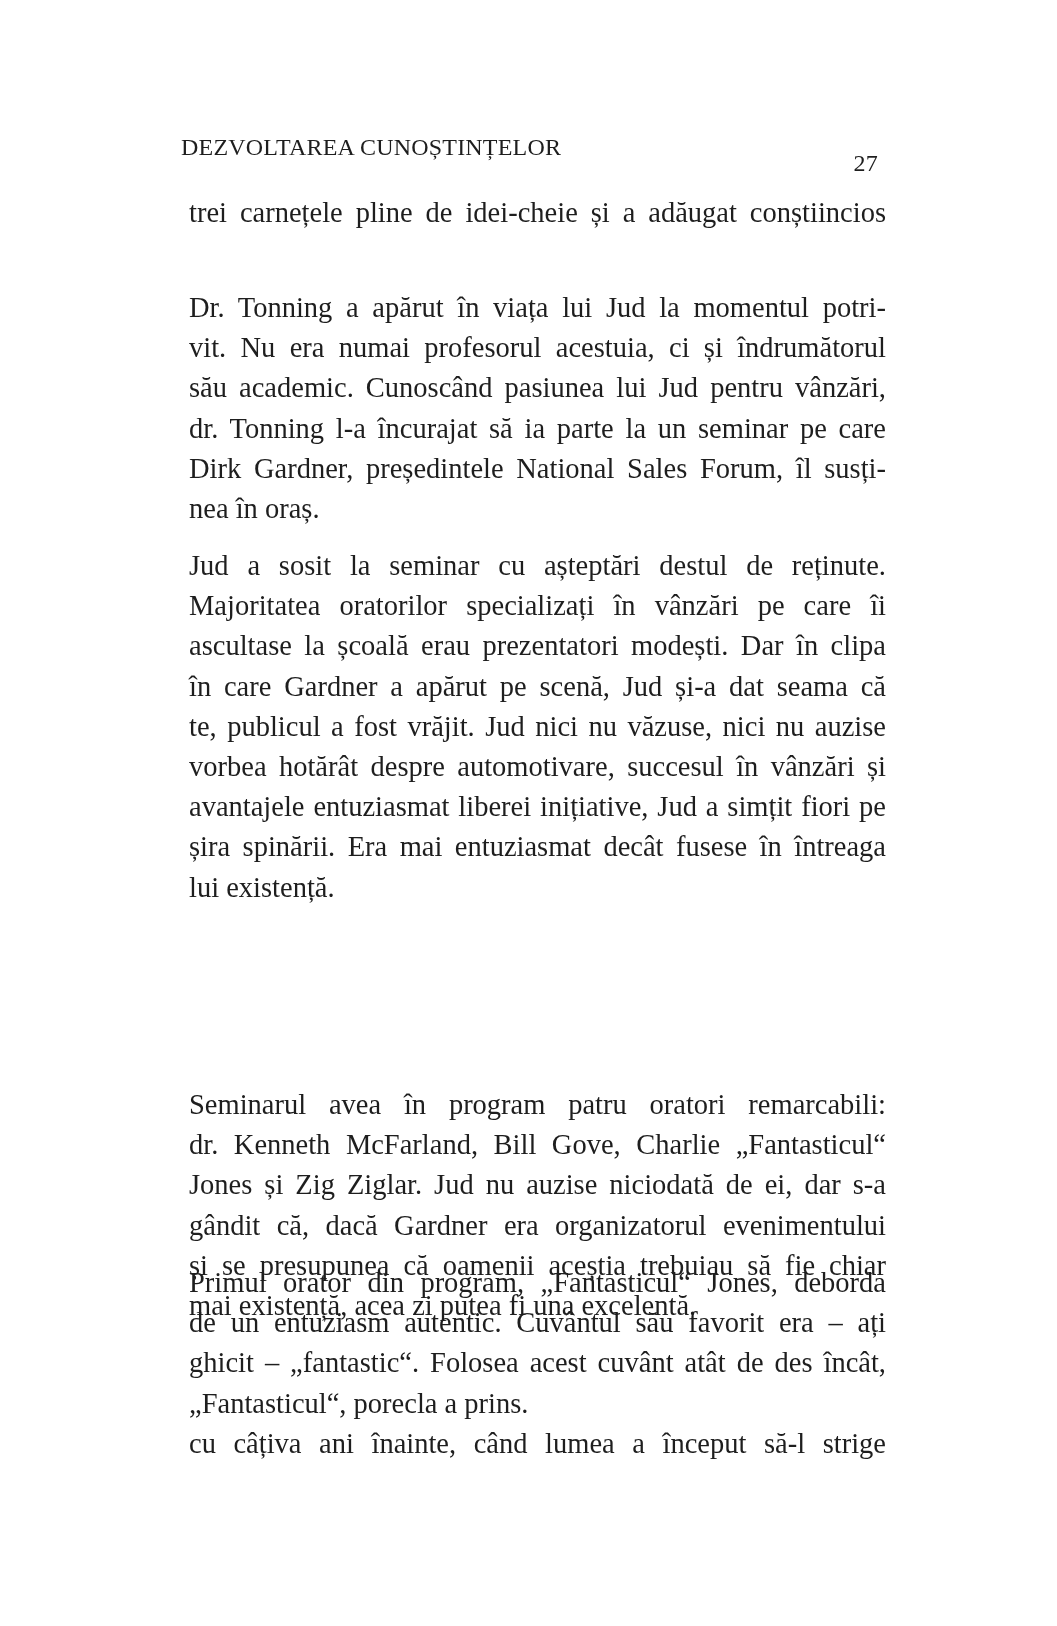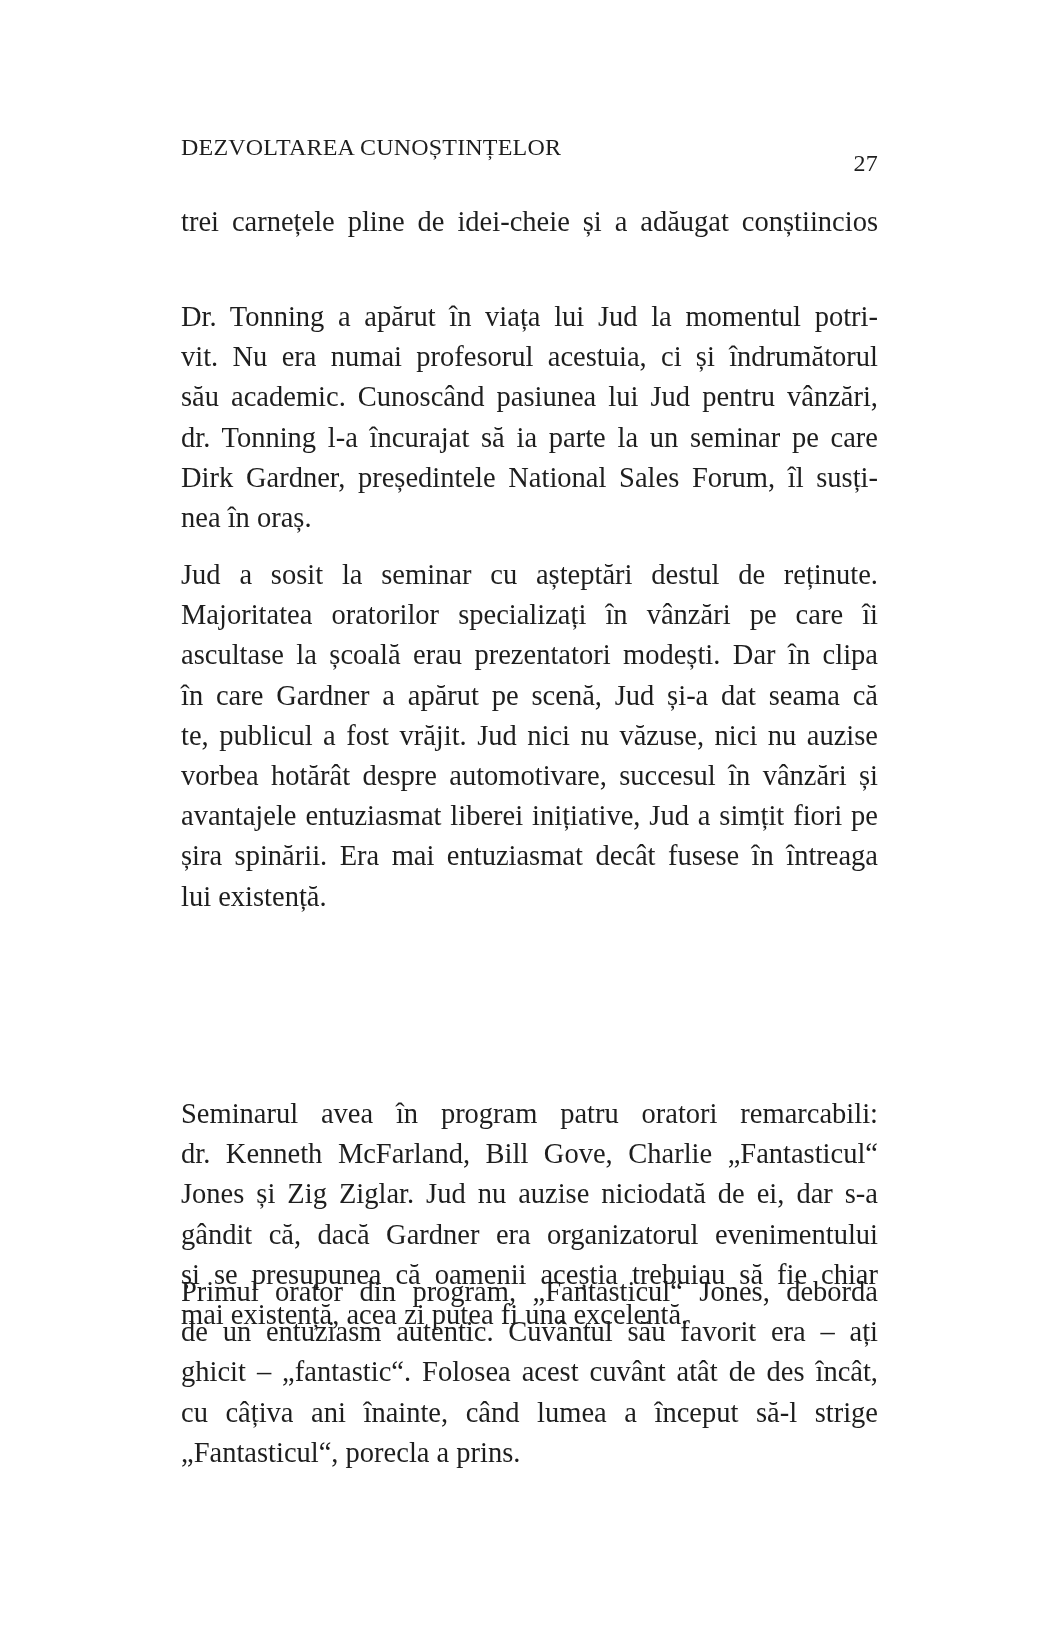--- a/index.html
+++ b/index.html
@@ -2,21 +2,21 @@
 <html><head>
   <meta charset="utf-8">
   <style>
     html, body { margin: 0; padding: 0; background: #ffffff; }
     body { width: 1057px; height: 1626px; position: relative; overflow: hidden;
            font-family: "Liberation Serif", "DejaVu Serif", serif; color: #1e1e1e; }
     .header { position: absolute; left: 181px; top: 118px; width: 697px; height: 36px;
               font-size: 24px; letter-spacing: 0.2px; }
     .header .title { position: absolute; left: 0; top: 16px; }
     .header .pageno { position: absolute; right: 0; top: 0; margin-top: 32px; }
-    .para { position: absolute; left: 181px; width: 697px; margin-top: 9px; }
+    .para { position: absolute; left: 189px; width: 697px; }
     .line { display: block; height: 40.2px; line-height: 40.2px; font-size: 28.5px;
             text-align: justify; text-align-last: justify; white-space: nowrap; overflow: visible; }
     .line.last { text-align-last: left; }
     .line-inner { display: inline-block; width: 100%; white-space: normal; text-align: justify; text-align-last: inherit; }
   </style>
 </head>
 <body>
 
 <div class="header">
   <span class="title">DEZVOLTAREA CUNOȘTINȚELOR</span>
@@ -54,15 +54,15 @@
   <span class="line"><span class="line-inner">Jones și Zig Ziglar. Jud nu auzise niciodată de ei, dar s-a</span></span>
   <span class="line"><span class="line-inner">gândit că, dacă Gardner era organizatorul evenimentului</span></span>
   <span class="line"><span class="line-inner">și se presupunea că oamenii aceștia trebuiau să fie chiar</span></span>
   <span class="line last"><span class="line-inner">mai existență, acea zi putea fi una excelentă.</span></span>
 </div>
 
 <div class="para" style="top:1263px;">
   <span class="line"><span class="line-inner">Primul orator din program, „Fantasticul“ Jones, deborda</span></span>
   <span class="line"><span class="line-inner">de un entuziasm autentic. Cuvântul său favorit era – ați</span></span>
   <span class="line"><span class="line-inner">ghicit – „fantastic“. Folosea acest cuvânt atât de des încât,</span></span>
+  <span class="line last"><span class="line-inner">„Fantasticul“, porecla a prins.</span></span>
   <span class="line"><span class="line-inner">cu câțiva ani înainte, când lumea a început să-l strige</span></span>
-  <span class="line last"><span class="line-inner">„Fantasticul“, porecla a prins.</span></span>
 </div>
 
 </body></html>

